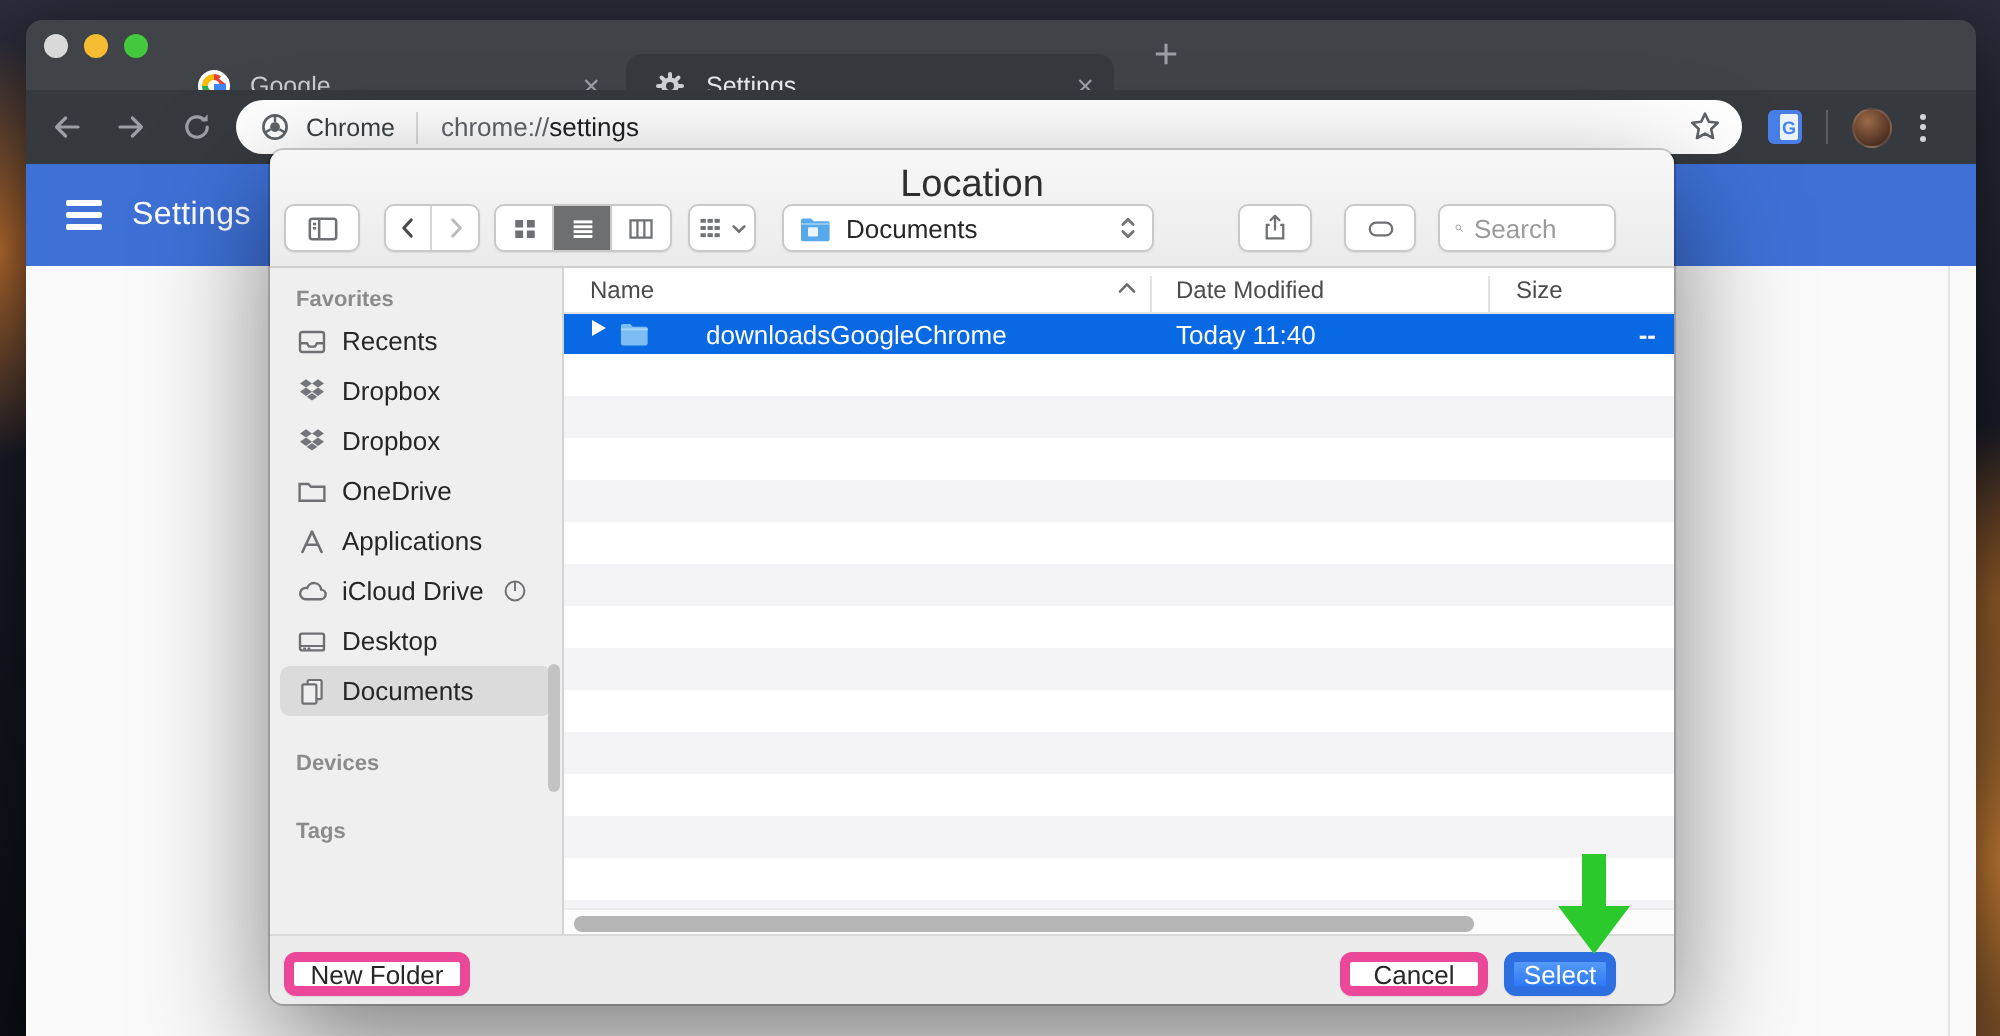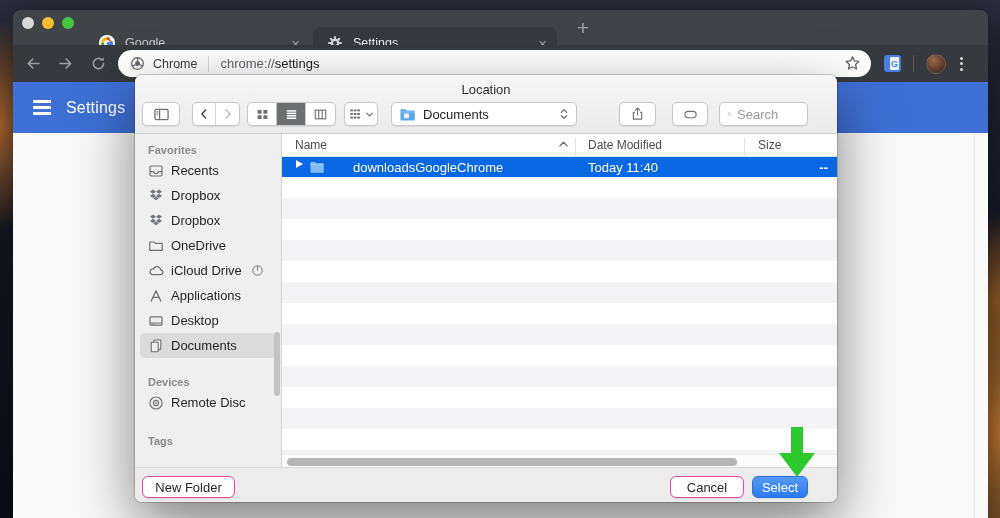--- a/index.html
+++ b/index.html
@@ -68,21 +68,21 @@
   .settings-title { margin-left:15px; color:#fff; font-size:16px; font-weight:500; letter-spacing:.2px; }
   .settings-body { position:relative; height:385px; background:#fafafa; }
   .scroll-line { position:absolute; right:13px; top:0; bottom:0; width:1px; background:#e4e4e4; }
 
   
   .dialog { position:absolute; left:135px; top:75px; width:702px; height:427px; border-radius:7px;
     background:#ececec; box-shadow:0 0 0 1px rgba(0,0,0,.18), 0 22px 60px rgba(0,0,0,.5);
     font-size:13px; color:#2b2b2b; }
   .dlg-header { position:absolute; left:0; right:0; top:0; height:59px; border-radius:7px 7px 0 0;
     background:linear-gradient(#f7f7f7,#ebebeb); border-bottom:1px solid #cfcfcf; }
-  .dlg-title { text-align:center; padding-top:7px; font-size:13px; color:#2e2e2e; }
+  .dlg-title { text-align:center; padding-top:7px; font-size:19px; color:#2e2e2e; }
   .tbtn { position:absolute; top:27px; height:24px; background:#fff; border:1px solid #c9c9c9;
     border-radius:5px; box-shadow:0 .5px 1px rgba(0,0,0,.08); display:flex; align-items:center; justify-content:center; }
   .seg { padding:0; overflow:hidden; }
   .seg .segpart { width:29.3px; height:100%; display:flex; align-items:center; justify-content:center; border-right:1px solid #c9c9c9; }
   .seg .segpart:last-child { border-right:none; }
   .seg .segpart.on { background:#6d6f71; }
   .halves .half { width:23px; height:100%; display:flex; align-items:center; justify-content:center; }
   .halves .half:first-child { border-right:1px solid #d6d6d6; }
   .loc-dd { justify-content:flex-start; padding-left:7px; }
   .loc-label { margin-left:7px; flex:1; text-align:left; color:#262626; }
@@ -118,21 +118,21 @@
   .row-name { left:47px; font-weight:500;margin-left:24px; }
   .row-date { left:306px; font-weight:500; }
   .row-size { right:9px; font-weight:700; }
   .stripes { position:absolute; left:0; right:0; top:43px; height:277px;
     background:repeating-linear-gradient(180deg,#fff 0 21px,#f4f4f6 21px 42px); }
   .hscroll { position:absolute; left:0; right:0; bottom:0; height:13px; background:#fcfcfc; border-top:1px solid #ececec; }
   .hthumb { position:absolute; left:5px; top:2.5px; width:450px; height:8px; background:#b5b5b5; border-radius:4px; }
 
   .dlg-footer { position:absolute; left:0; right:0; bottom:0; height:35px; background:#ececec;
     border-top:1px solid #d9d9d9; border-radius:0 0 7px 7px; }
-  .fbtn { position:absolute; top:8px; height:22px; border:1px solid #ec4899; border-radius:6px; background:#fff;
+  .fbtn { position:absolute; top:8px; height:22px; border:5px solid #ec4899; border-radius:6px; background:#fff;
     font-size:13px; color:#262626; display:flex; align-items:center; justify-content:center;
     box-shadow:0 .5px 1px rgba(0,0,0,.08); font-family:"Liberation Sans",sans-serif; }
   .btn-newfolder { left:7px; width:93px; }
   .btn-cancel { left:535px; width:74px; }
   .btn-select { left:617px; width:56px; background:linear-gradient(#559af8,#2d7af4); border-color:#2d6fe0; color:#fff; }
   .green-arrow { position:absolute; left:642px; top:352px; width:40px; height:52px; }
 </style>
 </head>
 <body>
 
@@ -374,63 +374,55 @@
 
       <div class="side-item">
         <svg width="16" height="16" viewBox="0 0 16 16">
           <path d="M1.8 4h4.4l1.3 1.4h6.7v7H1.8z" fill="none" stroke="#6e7073" stroke-width="1.2"></path>
         </svg>
         <span>OneDrive</span>
       </div>
 
       <div class="side-item">
         <svg width="16" height="16" viewBox="0 0 16 16">
+          <path d="M3.2 13 8 2.8 12.8 13 M5.2 9.4h5.6" fill="none" stroke="#6e7073" stroke-width="1.3" stroke-linecap="round" stroke-linejoin="round"></path>
+        </svg>
+        <span>Applications</span>
+      </div>
+
+      <div class="side-item">
+        <svg width="16" height="16" viewBox="0 0 16 16">
           <path d="M4.3 11.6h7.9a2.4 2.4 0 0 0 .4-4.8 3.6 3.6 0 0 0-7-.8 2.85 2.85 0 0 0-1.3 5.6z" fill="none" stroke="#6e7073" stroke-width="1.2"></path>
         </svg>
         <span>iCloud Drive</span>
         <svg class="trailing" width="13" height="13" viewBox="0 0 16 16">
           <circle cx="8" cy="8" r="5.8" fill="none" stroke="#6e7073" stroke-width="1.2"></circle>
           <path d="M8 8V2.6" stroke="#6e7073" stroke-width="1.2"></path>
         </svg>
       </div>
 
       <div class="side-item">
         <svg width="16" height="16" viewBox="0 0 16 16">
-          <path d="M3.2 13 8 2.8 12.8 13 M5.2 9.4h5.6" fill="none" stroke="#6e7073" stroke-width="1.3" stroke-linecap="round" stroke-linejoin="round"></path>
-        </svg>
-        <span>Applications</span>
-      </div>
-
-      <div class="side-item">
-        <svg width="16" height="16" viewBox="0 0 16 16">
           <rect x="2" y="3.8" width="12" height="8.4" rx="1" fill="none" stroke="#6e7073" stroke-width="1.2"></rect>
           <path d="M2 10h12 M3.6 11.2h1.4 M5.8 11.2h1.4" stroke="#6e7073" stroke-width="1"></path>
         </svg>
         <span>Desktop</span>
       </div>
 
       <div class="side-item sel">
         <svg width="16" height="16" viewBox="0 0 16 16">
           <rect x="5.8" y="2" width="7" height="9.6" rx=".8" fill="#f0eff0" stroke="#6e7073" stroke-width="1.1"></rect>
           <rect x="3.2" y="4.2" width="7" height="9.6" rx=".8" fill="#f0eff0" stroke="#6e7073" stroke-width="1.1"></rect>
         </svg>
         <span>Documents</span>
       </div>
 
 
       <div class="side-label devices">Devices</div>
 
-      <div class="side-item">
-        <svg width="16" height="16" viewBox="0 0 16 16">
-          <circle cx="8" cy="8" r="6" fill="none" stroke="#6e7073" stroke-width="1.2"></circle>
-          <circle cx="8" cy="8" r="2.6" fill="none" stroke="#6e7073" stroke-width="1.1"></circle>
-          <circle cx="8" cy="8" r=".9" fill="#6e7073"></circle>
-        </svg>
-        <span>Remote Disc</span>
-      </div>
 
       <div class="side-label tags">Tags</div>
 
       <div class="side-scrollbar"></div>
     </div>
 
     <div class="filearea">
       <div class="cols-header">
         <span class="col-name">Name</span>
         <svg class="col-caret" width="11" height="8" viewBox="0 0 12 9">

